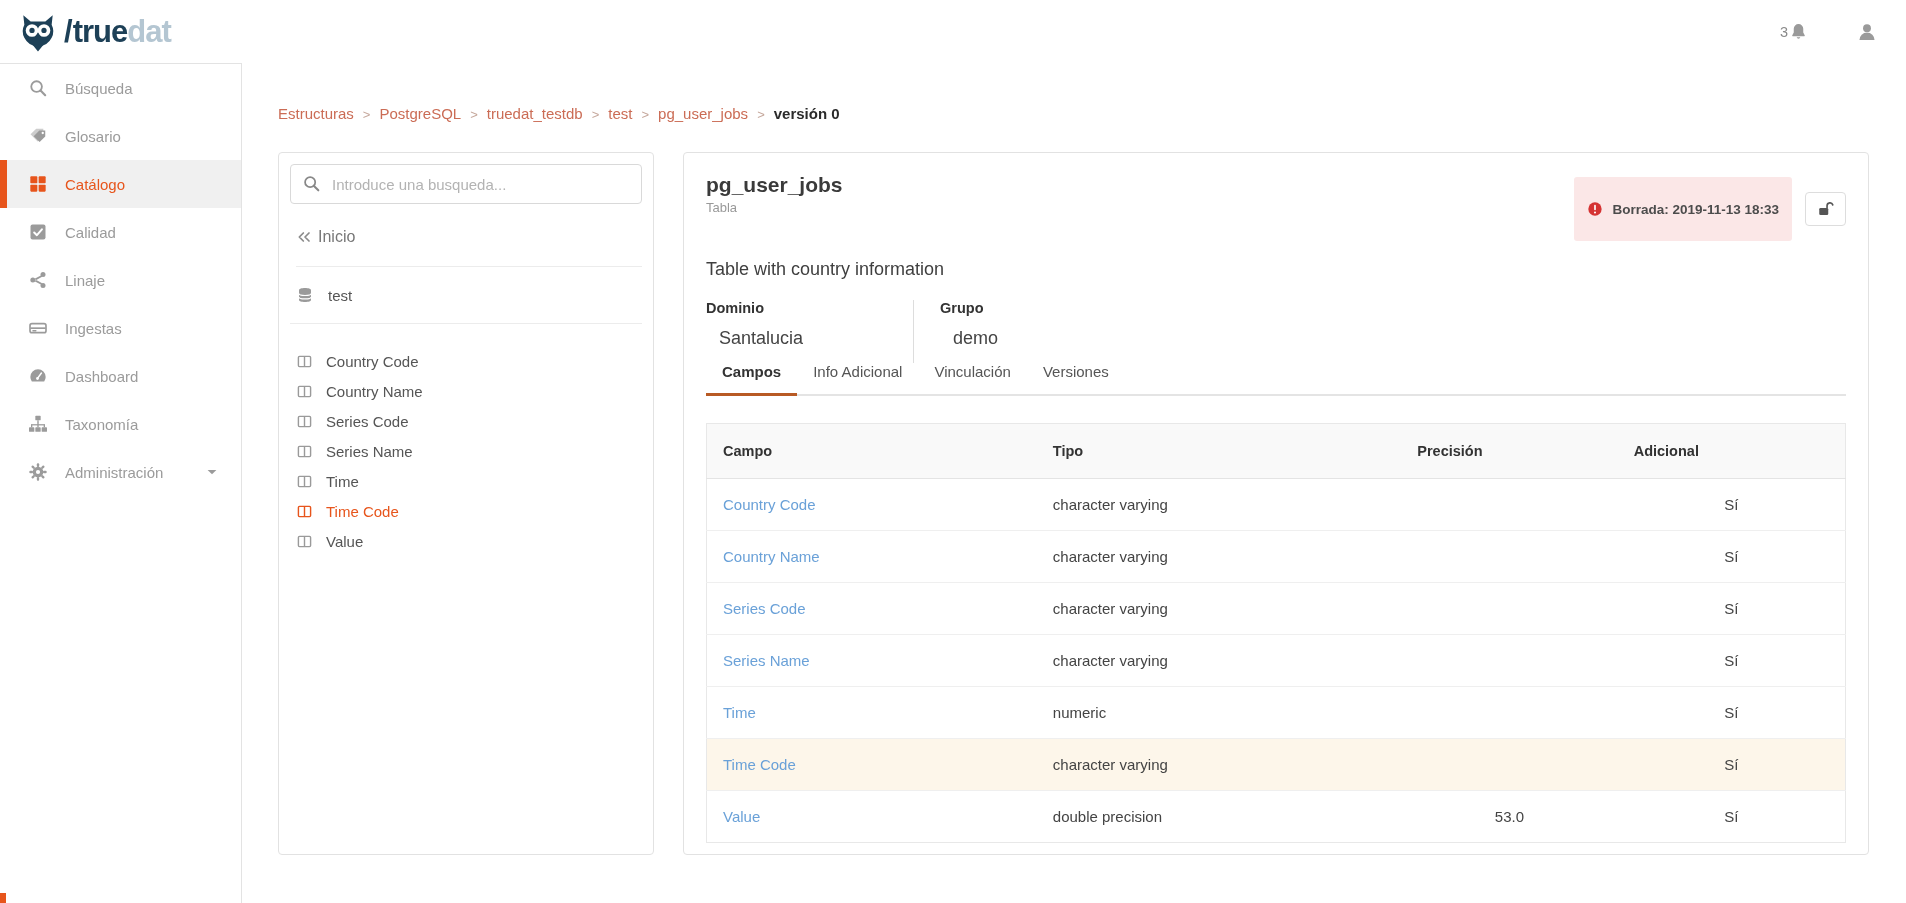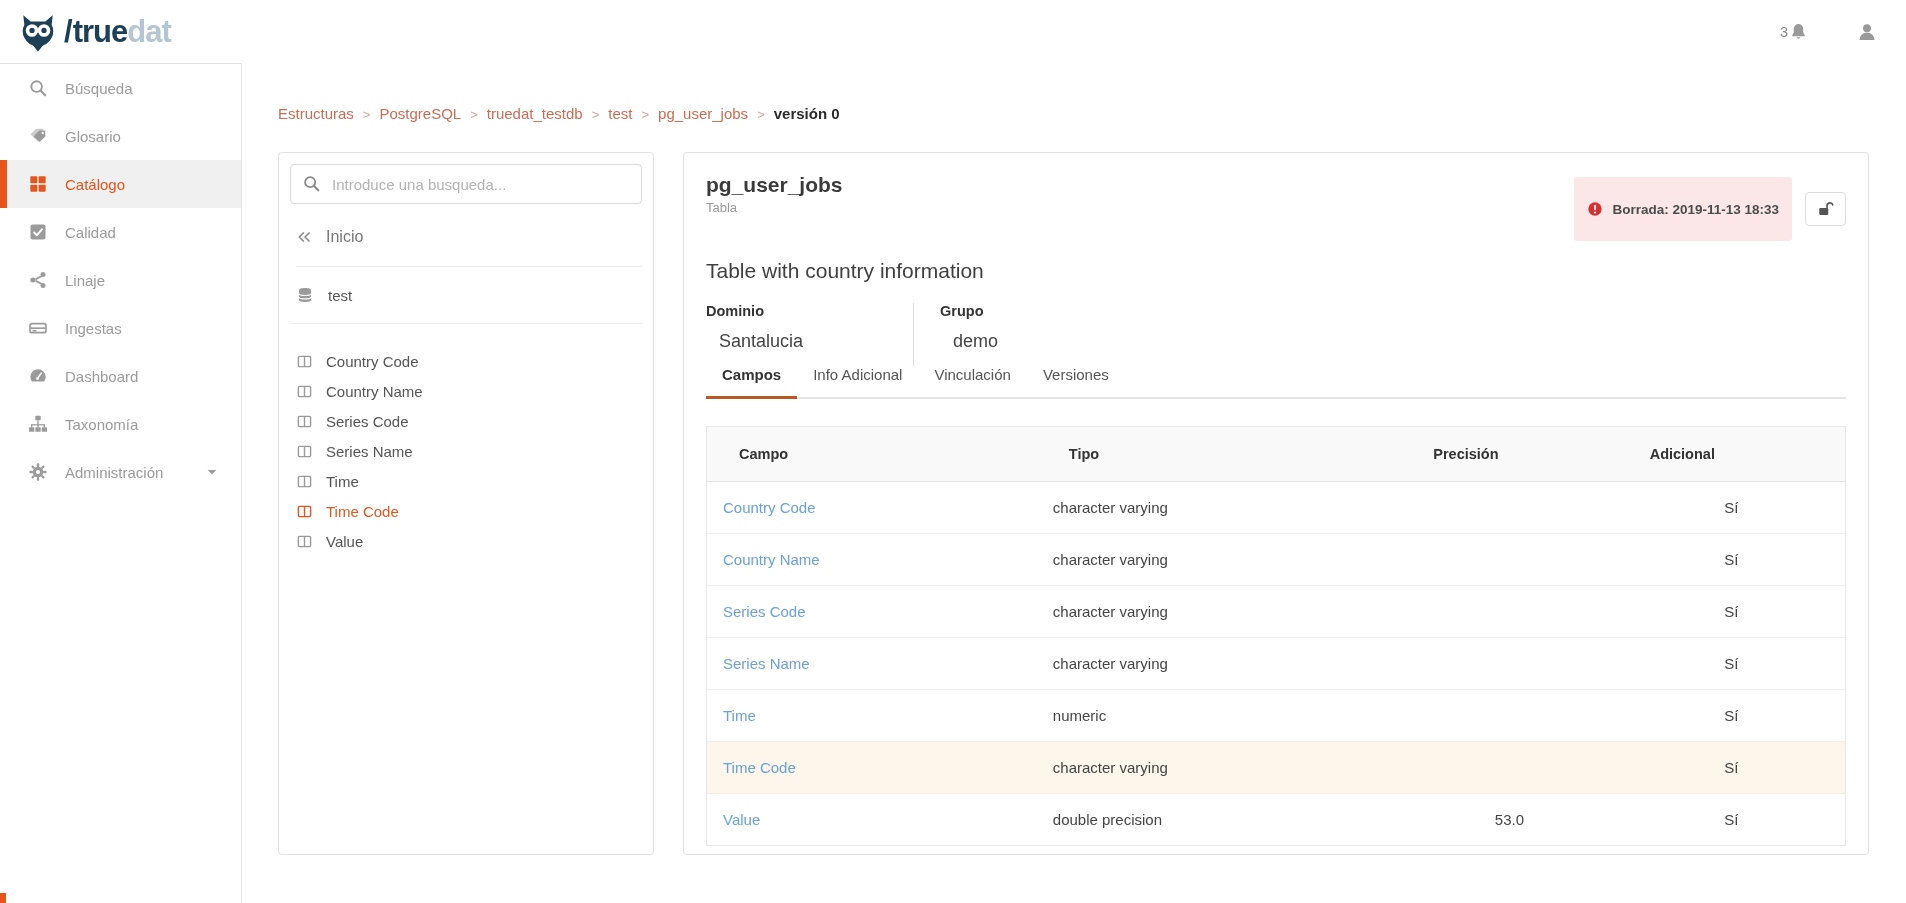--- a/index.html
+++ b/index.html
@@ -51,52 +51,52 @@
   .crumb-current{color:#2b2b2b;font-weight:bold}
   .content{display:flex;margin-top:30px;gap:29px;align-items:flex-start}
   .panel{border:1px solid #e2e2e2;border-radius:4px;background:#fff}
   
   .explorer{width:376px;height:703px;padding:11px}
   .search-box{position:relative}
   .search-input{width:100%;height:40px;border:1px solid #d9d9d9;border-radius:4px;padding:0 12px 0 41px;font-size:15px;color:#555;font-family:inherit;outline:none}
   .search-input::placeholder{color:#b3b3b3}
   .search-ic{position:absolute;left:12px;top:10px;width:19px;height:19px;color:#888;display:inline-flex}
   .search-ic svg{width:100%;height:100%}
-  .home-row{display:flex;align-items:center;gap:14px;margin:24px 0 0 6px;padding-bottom:20px;border-bottom:1px solid #ececec;color:#777;font-size:16px;cursor:pointer}
+  .home-row{display:flex;align-items:center;gap:6px;margin:24px 0 0 6px;padding-bottom:20px;border-bottom:1px solid #ececec;color:#777;font-size:16px;cursor:pointer}
   .home-row .ic{width:16px;height:16px;color:#8b8b8b;display:inline-flex}
   .parent-row{display:flex;align-items:center;gap:14px;padding:19px 0 19px 6px;margin:0;border-bottom:1px solid #ececec;color:#555;font-size:15px;cursor:pointer}
   .parent-row .ic{width:18px;height:18px;color:#9a9a9a;display:inline-flex}
   .field-list{list-style:none;margin:22px 0 0;padding:0}
   .field-item{display:flex;align-items:center;gap:13px;height:30px;padding-left:6px;color:#555;font-size:15px;cursor:pointer}
   .field-item .f-icon{width:17px;height:17px;color:#9a9a9a;display:inline-flex}
   .field-item .f-icon svg{width:100%;height:100%}
   .field-item.active{color:var(--accent-orange)}
   .field-item.active .f-icon{color:var(--accent-orange)}
   
   .detail{flex:1;height:703px;padding:18px 22px}
   .detail-head{display:flex;justify-content:space-between;align-items:flex-start}
   .d-title{font-size:21px;font-weight:bold;color:#3a3a3a;margin:2px 0 0;line-height:1.15}
   .d-sub{font-size:13px;color:#999;margin-top:3px}
   .head-actions{display:flex;align-items:center;gap:13px;margin-top:6px}
   .deleted-badge{display:flex;align-items:center;gap:9px;background:var(--badge-bg);border-radius:3px;padding:24px 13px;font-size:13.5px;font-weight:bold;color:#4c4c4c}
   .badge-ic{width:16px;height:16px;color:var(--badge-icon);display:inline-flex}
   .badge-ic svg{width:100%;height:100%}
   .lock-btn{width:41px;height:34px;border:1px solid #ddd;border-radius:4px;background:#fff;display:flex;align-items:center;justify-content:center;color:#555;cursor:pointer;padding:0}
   .lock-btn .ic{width:18px;height:18px;display:inline-flex}
-  .d-desc{margin:18px 0 0;font-size:21px;color:#3f3f3f}
+  .d-desc{margin:18px 0 0;font-size:18px;color:#3f3f3f}
   .meta-row{display:flex;margin-top:20px}
   .meta-cell:first-child{width:208px;border-right:1px solid #ddd}
   .meta-cell + .meta-cell{padding-left:26px}
   .meta-label{font-weight:bold;font-size:14.5px;color:#333}
   .meta-value{margin:12px 0 14px 13px;font-size:18px;color:#444}
   .tabs{display:flex;border-bottom:2px solid #e4e4e4}
   .tab{padding:0 16px 13px;font-size:15px;color:#555;cursor:pointer;margin-bottom:-2px;white-space:nowrap}
   .tab.active{font-weight:bold;color:#333;border-bottom:3px solid var(--tab-underline)}
   .fields-table{width:100%;border-collapse:collapse;margin-top:27px;border:1px solid #e8e8e8;font-size:15px}
-  .fields-table th{background:#f9f9f9;text-align:left;font-size:14.5px;color:#333;padding:19px 32px;border-bottom:1px solid #e4e4e4;font-weight:bold}
+  .fields-table th{background:#f9f9f9;text-align:left;font-size:14.5px;color:#333;padding:19px 16px;border-bottom:1px solid #e4e4e4;font-weight:bold}
   .fields-table td{padding:17px 16px;border-top:1px solid #efefef;color:#444}
   .fields-table tr:first-child td{border-top:none}
   .col-campo{width:29%}
   .col-tipo{width:32%}
   .col-prec{width:19%;text-align:center}
   .col-opc{width:20%;text-align:center}
   .field-link{color:var(--link-blue);text-decoration:none;cursor:pointer}
   tr.row-highlight td{background:var(--highlight-row-bg)}
   .bottom-strip{position:absolute;left:0;bottom:0;width:6px;height:10px;background:var(--accent-orange)}
 </style>

